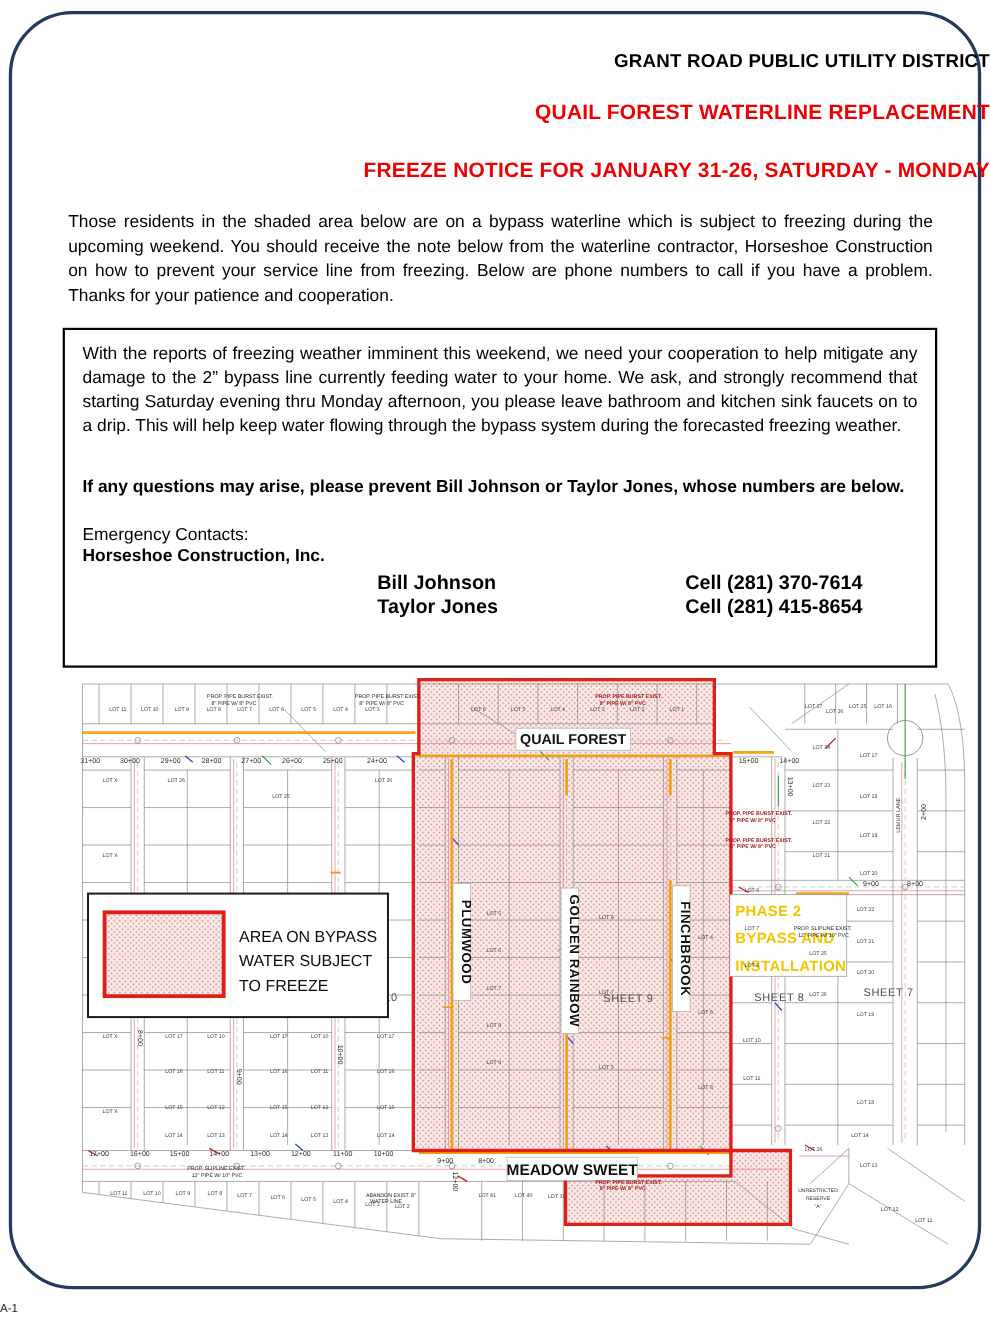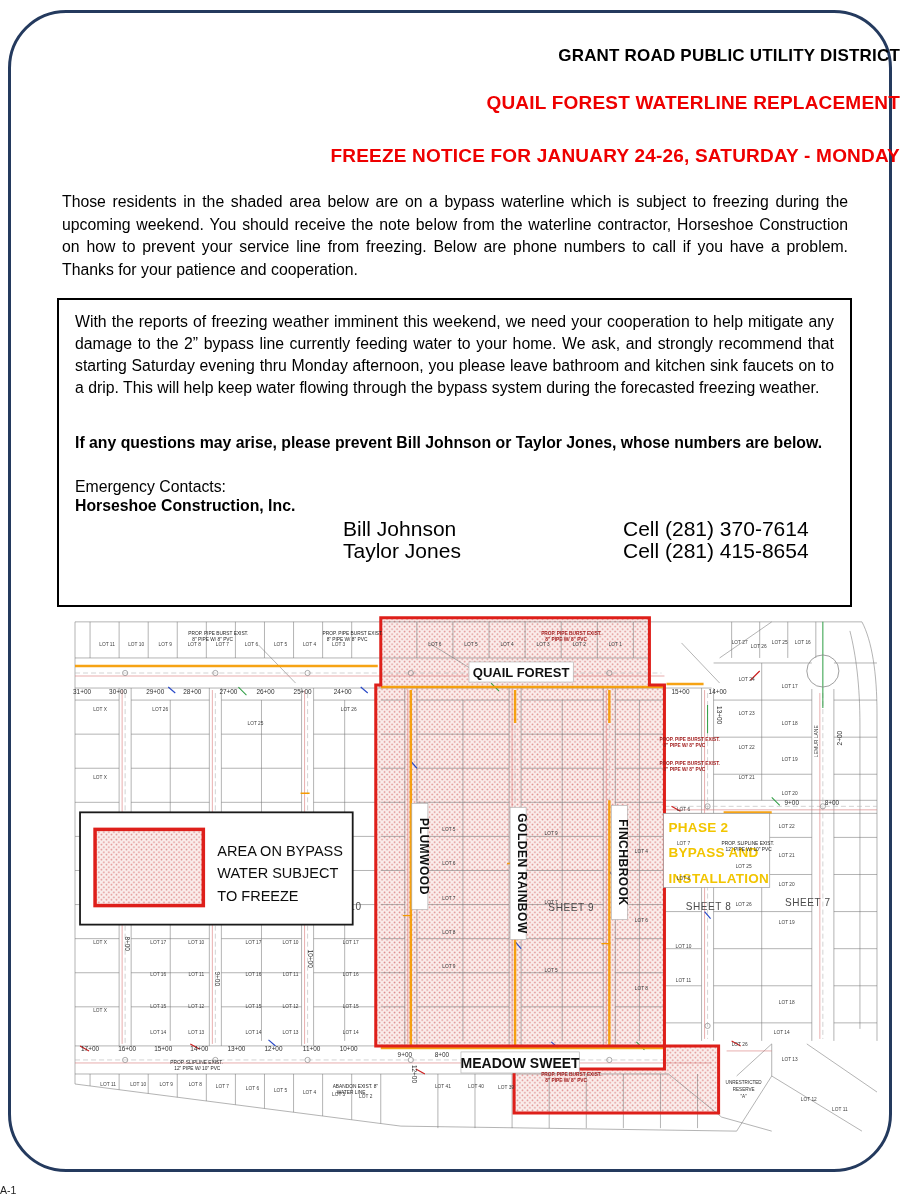--- a/index.html
+++ b/index.html
@@ -8,21 +8,21 @@
   .district-title{position:absolute;left:0;right:0;top:46px;text-align:right;font-size:17px;font-weight:700;letter-spacing:.2px;}
   .red-title{position:absolute;left:0;right:0;text-align:right;font-weight:700;font-size:19px;color:#EE0000;letter-spacing:.2px;margin-left:35px;}
   .red-title.t1{top:92px;}
   .red-title.t2{top:145px;}
   .intro{position:absolute;left:62px;width:786px;top:191px;font-size:15.8px;line-height:22.6px;text-align:justify;}
   .note-box{position:absolute;left:57px;top:298px;width:795px;height:309px;border:2px solid #000;box-sizing:border-box;padding:11px 16px 0 16px;}
   .note-body{font-size:15.8px;line-height:22px;text-align:justify;margin:0;}
   .note-questions{font-size:15.8px;line-height:22.6px;font-weight:700;margin:33px 0 0 0;}
   .note-emergency{font-size:15.8px;margin:23px 0 0 0;}
   .note-company{font-size:15.8px;font-weight:700;margin:1px 0 0 0;}
-  .contact-row{display:grid;grid-template-columns:268px 280px auto;font-size:21px;font-weight:400;line-height:22px;margin-top:0;}
+  .contact-row{display:grid;grid-template-columns:268px 280px auto;font-size:18px;font-weight:700;line-height:22px;margin-top:0;}
   .contact-row:first-of-type{margin-top:3px;}
   .map-wrap{position:absolute;left:70px;top:612px;width:812px;height:528px;}
   svg text{font-family:"Liberation Sans",sans-serif;}
   .mt-lot{font-size:4.8px;fill:#3d3d3d;text-anchor:middle;}
   .mt-sta{font-size:6.4px;fill:#2e2e2e;text-anchor:middle;}
   .mt-ann{font-size:4.8px;fill:#1e1e1e;}
   .mt-annred{font-size:4.8px;fill:#a32020;font-weight:700;}
   .mt-sheet{font-size:10px;fill:#4a4a4a;text-anchor:middle;letter-spacing:.6px;}
   .mt-res{font-size:4.6px;fill:#2e2e2e;text-anchor:middle;}
   .street-t{font-size:13px;font-weight:700;fill:#101010;text-anchor:middle;}
@@ -33,21 +33,21 @@
   .phase2-t{font-size:13.5px;font-weight:700;fill:#F2C500;letter-spacing:.3px;}
   .footer{position:absolute;left:0;right:0;bottom:4px;font-size:10.5px;color:#222;}
 </style>
 </head>
 <body>
 
 <div class="frame"></div>
 
 <div class="district-title">GRANT ROAD PUBLIC UTILITY DISTRICT</div>
 <div class="red-title t1">QUAIL FOREST WATERLINE REPLACEMENT</div>
-<div class="red-title t2">FREEZE NOTICE FOR JANUARY 24-26, SATURDAY - MONDAY</div>
+<div class="red-title t2">FREEZE NOTICE FOR JANUARY 31-26, SATURDAY - MONDAY</div>
 
 <div class="intro">Those residents in the shaded area below are on a bypass waterline which is subject to freezing during the upcoming weekend. You should receive the note below from the waterline contractor, Horseshoe Construction on how to prevent your service line from freezing. Below are phone numbers to call if you have a problem. Thanks for your patience and cooperation.</div>
 
 <div class="note-box">
   <p class="note-body">With the reports of freezing weather imminent this weekend, we need your cooperation to help mitigate any damage to the 2” bypass line currently feeding water to your home. We ask, and strongly recommend that starting Saturday evening thru Monday afternoon, you please leave bathroom and kitchen sink faucets on to a drip. This will help keep water flowing through the bypass system during the forecasted freezing weather.</p>
   <p class="note-questions">If any questions may arise, please prevent Bill Johnson or Taylor Jones, whose numbers are below.</p>
   <p class="note-emergency">Emergency Contacts:</p>
   <p class="note-company">Horseshoe Construction, Inc.</p>
   <div class="contact-row">
     <span></span>

